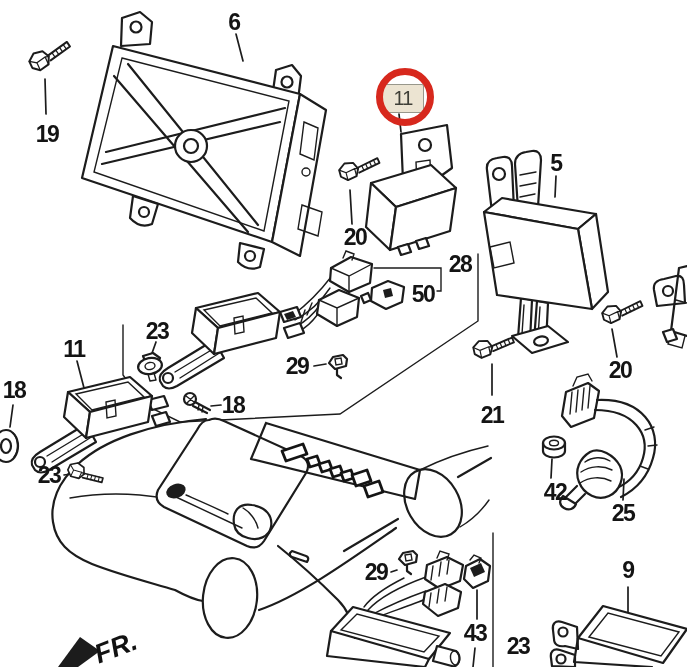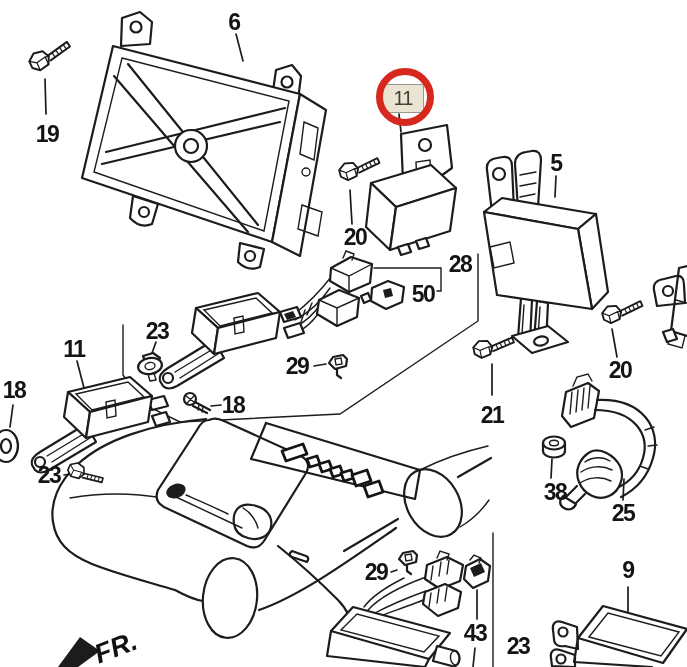--- a/index.html
+++ b/index.html
@@ -310,21 +310,21 @@
 <div class="callout" style="left:460px;top:264px">28</div>
 <div class="callout" style="left:423px;top:294px">50</div>
 <div class="callout" style="left:157px;top:331px">23</div>
 <div class="callout" style="left:74px;top:349px">11</div>
 <div class="callout" style="left:14px;top:390px">18</div>
 <div class="callout" style="left:297px;top:366px">29</div>
 <div class="callout" style="left:233px;top:405px">18</div>
 <div class="callout" style="left:49px;top:475px">23</div>
 <div class="callout" style="left:620px;top:370px">20</div>
 <div class="callout" style="left:492px;top:415px">21</div>
-<div class="callout" style="left:555px;top:492px">38</div>
+<div class="callout" style="left:555px;top:492px">42</div>
 <div class="callout" style="left:623px;top:513px">25</div>
 <div class="callout" style="left:376px;top:572px">29</div>
 <div class="callout" style="left:628px;top:570px">9</div>
 <div class="callout" style="left:475px;top:633px">43</div>
 <div class="callout" style="left:518px;top:646px">23</div>
 
 <div class="part11-box">11</div>
 <div class="ring"></div>
 
 <div class="fr">FR.</div>

